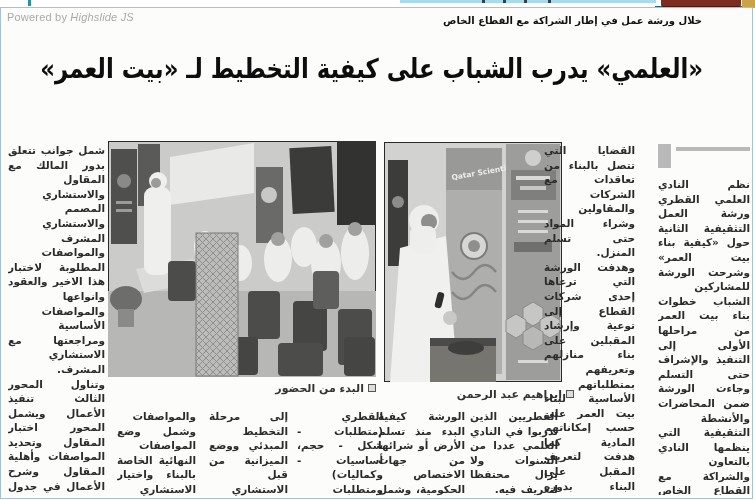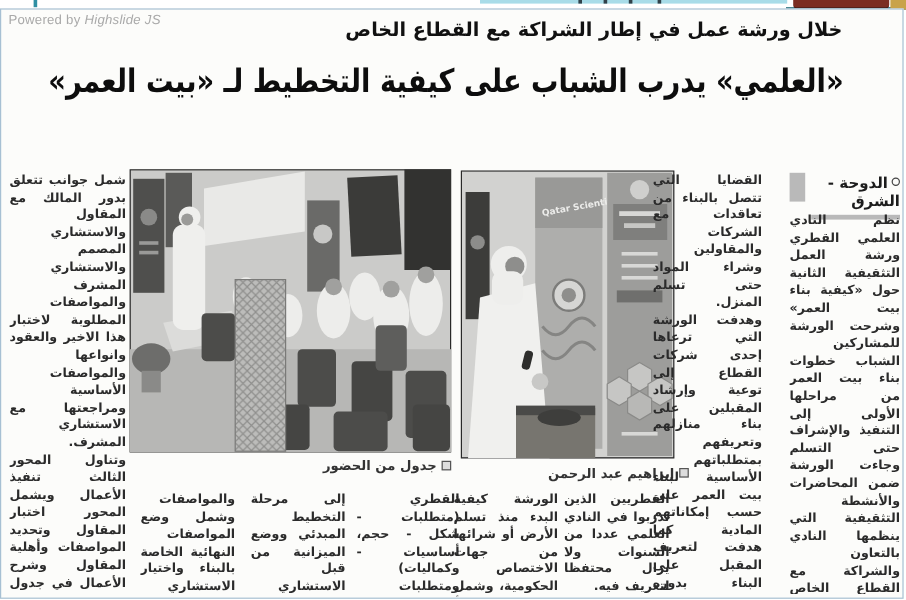--- a/index.html
+++ b/index.html
@@ -22,21 +22,21 @@
     border:1px solid #a7c0d3;background:#fcfcfa;box-sizing:border-box;
   }
   .credit{
     position:absolute;left:7px;top:11px;font-size:11px;color:#a9a9a9;
     font-family:Liberation Sans, sans-serif;letter-spacing:.2px;
   }
   .credit i{font-style:italic;}
   
   .kicker{
     position:absolute;top:15px;right:53px;direction:rtl;white-space:nowrap;
-    font-weight:bold;font-size:16px;color:#111;transform-origin:right center;
+    font-weight:bold;font-size:10px;color:#111;transform-origin:right center;
   }
   .headline{
     position:absolute;top:53px;right:52px;left:40px;margin:0;direction:rtl;
     text-align:right;white-space:nowrap;font-weight:bold;font-size:27px;
     color:#0d0d0d;transform-origin:right center;
   }
   .col{
     position:absolute;direction:rtl;text-align:justify;white-space:pre-line;
     font-weight:bold;font-size:10.5px;line-height:14.6px;color:#2b2b2b;
     word-spacing:1px;overflow:hidden;
@@ -82,21 +82,20 @@
 
 <div class="popup-frame"></div>
 
 <div class="credit"><span>Powered by</span> <i>Highslide JS</i></div>
 
 <div class="kicker fit">خلال ورشة عمل في إطار الشراكة مع القطاع الخاص</div>
 <h1 class="headline fit" style="transform: scaleX(0.844586);">«العلمي» يدرب الشباب على كيفية التخطيط لـ «بيت العمر»</h1>
 
 <div class="dateline">
   <span class="dl-box"></span>
-  <span class="dl-text"><span class="dl-circ"></span><span>الدوحة - الشرق</span></span>
   <div class="dl-bar"></div>
 </div>
 
 <svg class="photo ph1" width="268" height="236" viewBox="0 0 268 236">
   <defs>
     <pattern id="weave" width="7" height="7" patternUnits="userSpaceOnUse">
       <rect width="7" height="7" fill="#bcbcba"></rect>
       <path d="M0,7 L7,0 M0,0 L7,7" stroke="#8f8f8d" stroke-width="1"></path>
     </pattern>
   </defs>
@@ -136,21 +135,21 @@
   <rect x="205" y="130" width="26" height="38" rx="4" fill="#5e5e5c"></rect>
   <rect x="110" y="196" width="40" height="38" rx="4" fill="#454543"></rect>
   <rect x="170" y="202" width="45" height="33" rx="4" fill="#4c4c4a"></rect>
   <rect x="236" y="196" width="31" height="39" rx="4" fill="#454543"></rect>
 
   <rect x="88" y="92" width="42" height="143" fill="url(#weave)" stroke="#7a7a78"></rect>
 
   <ellipse cx="18" cy="158" rx="16" ry="13" fill="#6d6d6b"></ellipse>
   <rect x="10" y="168" width="16" height="18" fill="#8a8a88"></rect>
 </svg>
-<div class="caption cap1"><span class="sq"></span><span>جدول من الحضور</span></div>
+<div class="caption cap1"><span class="sq"></span><span>البدء من الحضور</span></div>
 
 <svg class="photo ph2" width="178" height="240" viewBox="0 0 178 240">
   <rect x="0" y="0" width="178" height="240" fill="#d2d2d0" stroke="#2a2a2a" stroke-width="2"></rect>
   <rect x="4" y="18" width="20" height="106" fill="#3c3c3a"></rect>
   <circle cx="14" cy="60" r="6" fill="#8c8c8a"></circle>
 
   <rect x="62" y="6" width="56" height="226" fill="#aeaeac"></rect>
   <rect x="62" y="6" width="56" height="42" fill="#999997"></rect>
   <text x="68" y="38" font-size="7.5" font-weight="bold" fill="#ececea" transform="rotate(-10 68 38)">Qatar Scientific Club</text>
   <circle cx="90" cy="104" r="13" fill="#d6d6d4" stroke="#7c7c7a" stroke-width="2"></circle>

